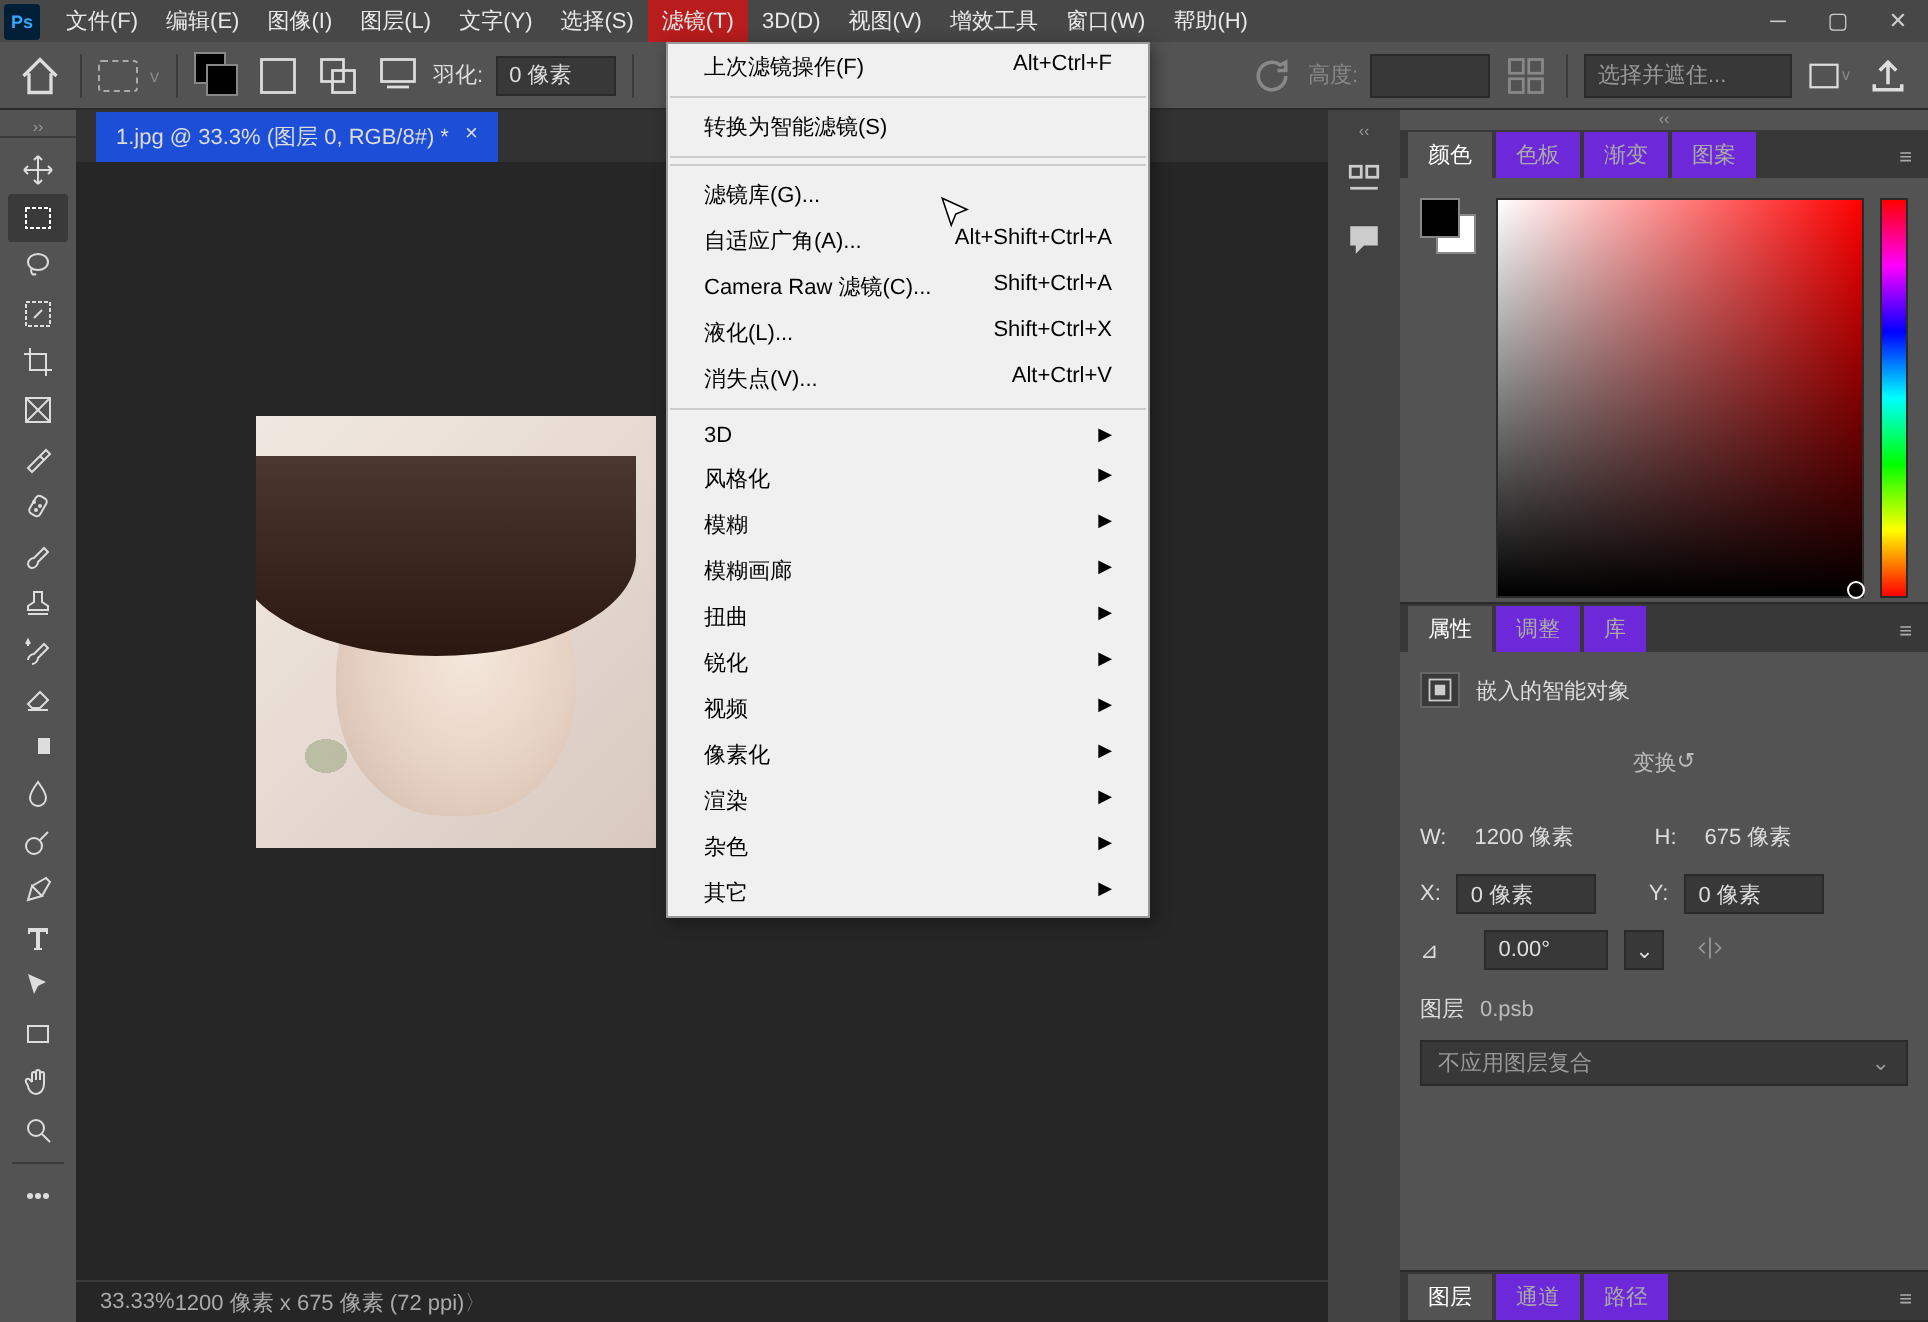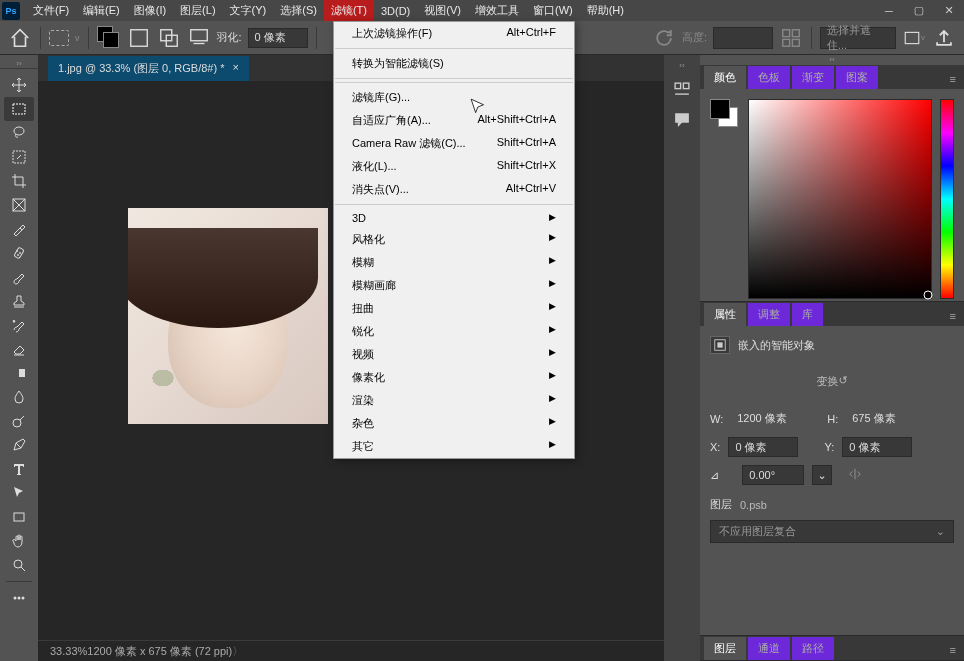--- a/index.html
+++ b/index.html
@@ -17,21 +17,21 @@
 .opt-input{background:#383838;border:1px solid #2a2a2a;color:#ddd;padding:2px 6px;width:60px;height:20px}
 .opt-select{background:#383838;border:1px solid #2a2a2a;color:#999;padding:2px 6px;height:22px;display:flex;align-items:center;gap:4px}
 .main{display:flex;height:606px}
 .toolbar{width:38px;background:#535353;display:flex;flex-direction:column;padding-top:4px}
 .tool-collapse{height:10px;text-align:center;color:#999;font-size:8px;border-bottom:1px solid #3a3a3a;margin-bottom:4px}
 .tool{height:24px;display:flex;align-items:center;justify-content:center;color:#ddd;position:relative;margin:0 4px}
 .tool.selected{background:#3a3a3a;border-radius:2px}
 .tool svg{width:16px;height:16px}
 .center{flex:1;display:flex;flex-direction:column;background:#262626}
 .doc-tabs{height:26px;background:#323232;display:flex;align-items:flex-end;padding-left:10px}
-.doc-tab{background:#0c4a6e;padding:5px 10px;color:#ddd;display:flex;gap:8px;font-size:11px}
+.doc-tab{background:#1d4ed8;padding:5px 10px;color:#ddd;display:flex;gap:8px;font-size:11px}
 .canvas-area{flex:1;background:#262626;display:flex;align-items:center;justify-content:flex-start;padding-left:90px;position:relative}
 .canvas-img{width:200px;height:216px;background:linear-gradient(135deg,#f0e8e0 0%,#ebe0d8 30%,#d8c8c0 100%);position:relative;overflow:hidden;margin-top:-90px}
 .canvas-img::before{content:"";position:absolute;width:120px;height:140px;border-radius:50% 50% 45% 45%;background:radial-gradient(ellipse at 55% 40%,#f5e8dc 0%,#e8d4c6 50%,#d0b8a8 100%);left:40px;top:60px}
 .canvas-img::after{content:"";position:absolute;width:200px;height:100px;background:linear-gradient(180deg,#4a3830 0%,#3a2820 50%,#2a1810 100%);left:-10px;top:20px;border-radius:0 0 60% 60%}
 .plant{position:absolute;left:10px;top:150px;width:50px;height:40px;background:radial-gradient(#a8b090 30%,transparent 30%);opacity:0.7}
 .statusbar{height:21px;background:#262626;display:flex;align-items:center;padding:0 12px;color:#aaa;border-top:1px solid #3a3a3a;font-size:10px}
 .dropdown{position:absolute;left:333px;top:21px;width:242px;background:#f0f0f0;border:1px solid #999;box-shadow:2px 2px 8px rgba(0,0,0,0.4);color:#000;z-index:100}
 .dd-item{padding:4px 18px;display:flex;justify-content:space-between;align-items:flex-start}
 .dd-item.highlighted{background:#1473e6;color:#fff}
 .dd-sep{height:1px;background:#ccc;margin:3px 1px}
@@ -131,21 +131,21 @@
   <div class="opt-select" style="width:60px"></div>
   <div class="opt-icon">
       <svg viewBox="0 0 16 16" fill="none" stroke="#888">
         <rect x="2" y="2" width="5" height="5"></rect>
         <rect x="9" y="2" width="5" height="5"></rect>
         <rect x="2" y="9" width="5" height="5"></rect>
         <rect x="9" y="9" width="5" height="5"></rect>
       </svg>
     </div>
   <div class="opt-sep"></div>
-  <div class="opt-select" style="width:76px">
+  <div class="opt-select" style="width:104px">
       <span>选择并遮住...</span>
     </div>
   <div class="opt-icon">
       <svg viewBox="0 0 16 16" fill="none" stroke="#ddd">
         <rect x="2" y="3" width="12" height="10"></rect>
       </svg>
       <span style="color:#888;font-size:8px">v</span>
     </div>
   <div class="opt-icon">
       <svg viewBox="0 0 16 16" fill="none" stroke="#ddd" stroke-width="1.3">

